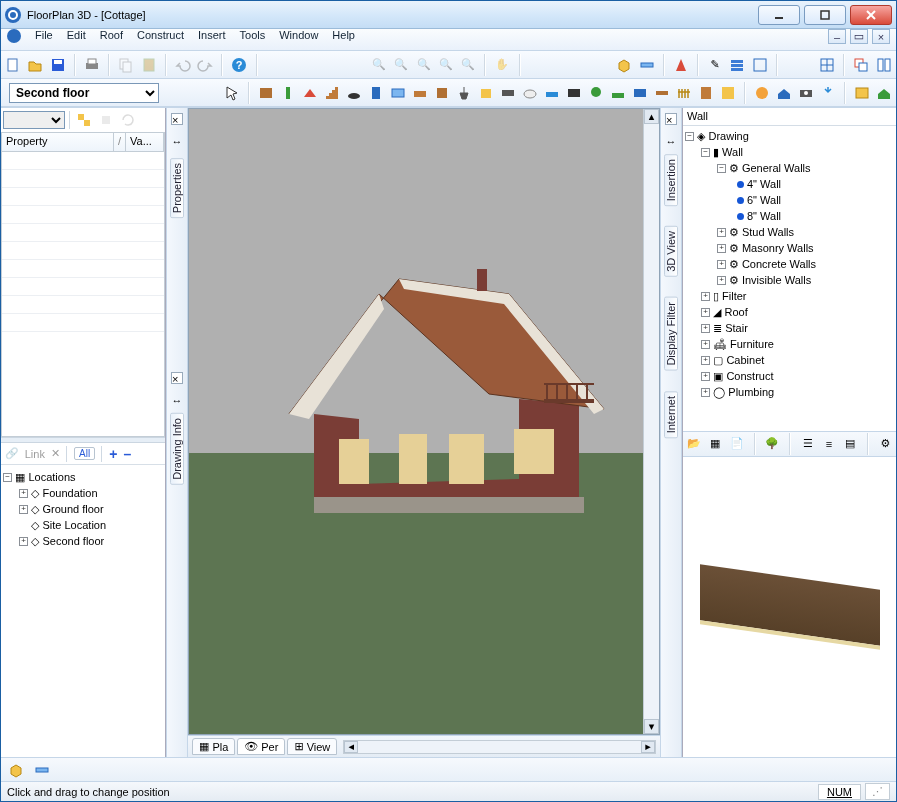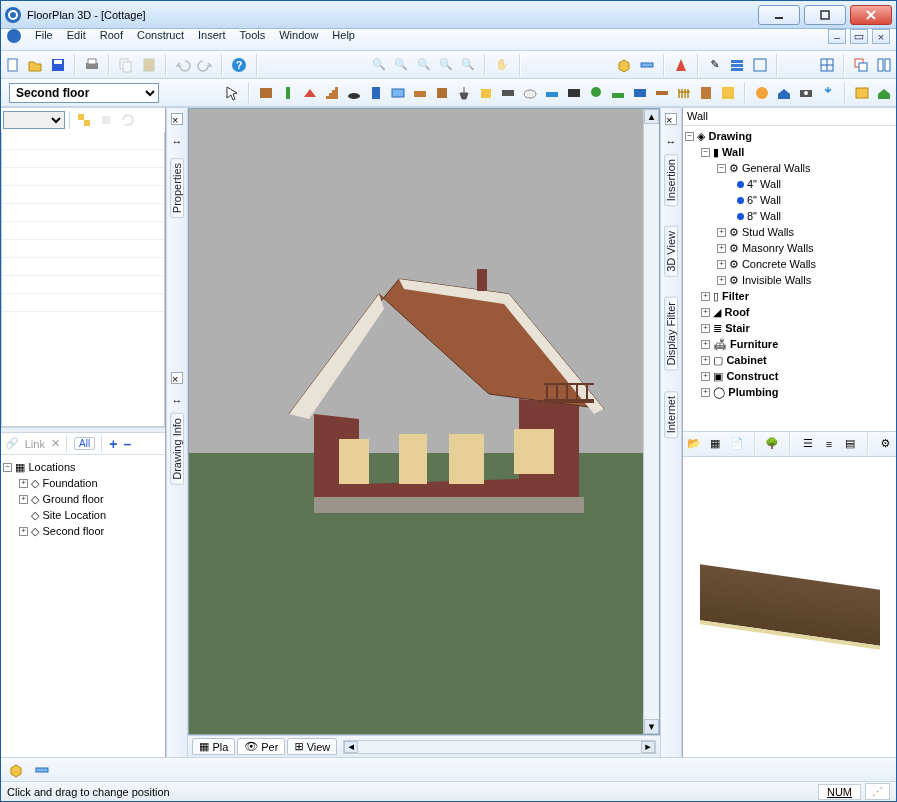--- a/index.html
+++ b/index.html
@@ -55,21 +55,21 @@
   .right-col{width:214px;display:flex;flex-direction:column;background:#fff;border-left:1px solid #aab;}
   .right-head{height:18px;padding:2px 4px;border-bottom:1px solid #d4dde6;}
   .r-tree{flex:1;overflow:auto;padding:2px;}
   .r-tool{height:26px;border-top:1px solid #c5d6e8;border-bottom:1px solid #c5d6e8;display:flex;align-items:center;padding:0 4px;gap:8px;background:linear-gradient(#f6f9fd,#e8f0f8);}
   .preview{flex:1;min-height:230px;background:#fff;display:flex;align-items:center;justify-content:center;position:relative;}
   .wall-prev{width:180px;height:60px;background:linear-gradient(#6b5037,#574028);transform:skewY(8deg);border-bottom:4px solid #e6d8a3;}
   .status{height:20px;background:linear-gradient(#f5f8fc,#e5ecf3);display:flex;align-items:center;padding:0 6px;border-top:1px solid #c5d6e8;}
   .status .cell{border:1px solid #c3cdd6;padding:1px 8px;margin-left:auto;background:#fff;text-decoration:underline;}
   .status .cell2{border:1px solid #c3cdd6;padding:1px 6px;margin-left:4px;background:#fff;color:#888;}
   .bottom-strip{height:24px;background:linear-gradient(#f6f9fd,#e8f0f8);border-top:1px solid #c5d6e8;display:flex;align-items:center;padding:0 6px;gap:8px;}
-  .bold{font-weight:bold;}
+  .bold{font-weight:normal;}
   svg{display:block;}
   .vscroll{position:absolute;top:0;bottom:0;right:0;width:16px;background:#eef3f9;border-left:1px solid #c3cdd6;}
   .vscroll .up,.vscroll .dn{height:15px;background:#e1e9f2;border:1px solid #b8c4d0;display:flex;align-items:center;justify-content:center;}
   .vscroll .dn{position:absolute;bottom:0;left:0;right:0;}
   .ic { width:16px; height:16px; }
 </style>
 </head>
 <body>
 
 <div class="window">
@@ -405,20 +405,25 @@
             <svg class="ic">
               <rect x="4" y="4" width="8" height="8" fill="#ccc"></rect>
             </svg>
           </span>
         <span class="tb-icon" style="opacity:.4">
             <svg class="ic">
               <path d="M3 8a5 5 0 1 1 2 4" fill="none" stroke="#aaa" stroke-width="1.5"></path>
             </svg>
           </span>
       </div>
+      <div class="prop-head">
+        <div class="c1">Property</div>
+        <div style="width:12px;text-align:center;color:#888">/</div>
+        <div class="c2">Va...</div>
+      </div>
       <div class="prop-grid" style="height:190px;">
         <div class="row"></div>
           <div class="row"></div>
           <div class="row"></div>
           <div class="row"></div>
         <div class="row"></div>
           <div class="row"></div>
           <div class="row"></div>
           <div class="row"></div>
         <div class="row"></div>

